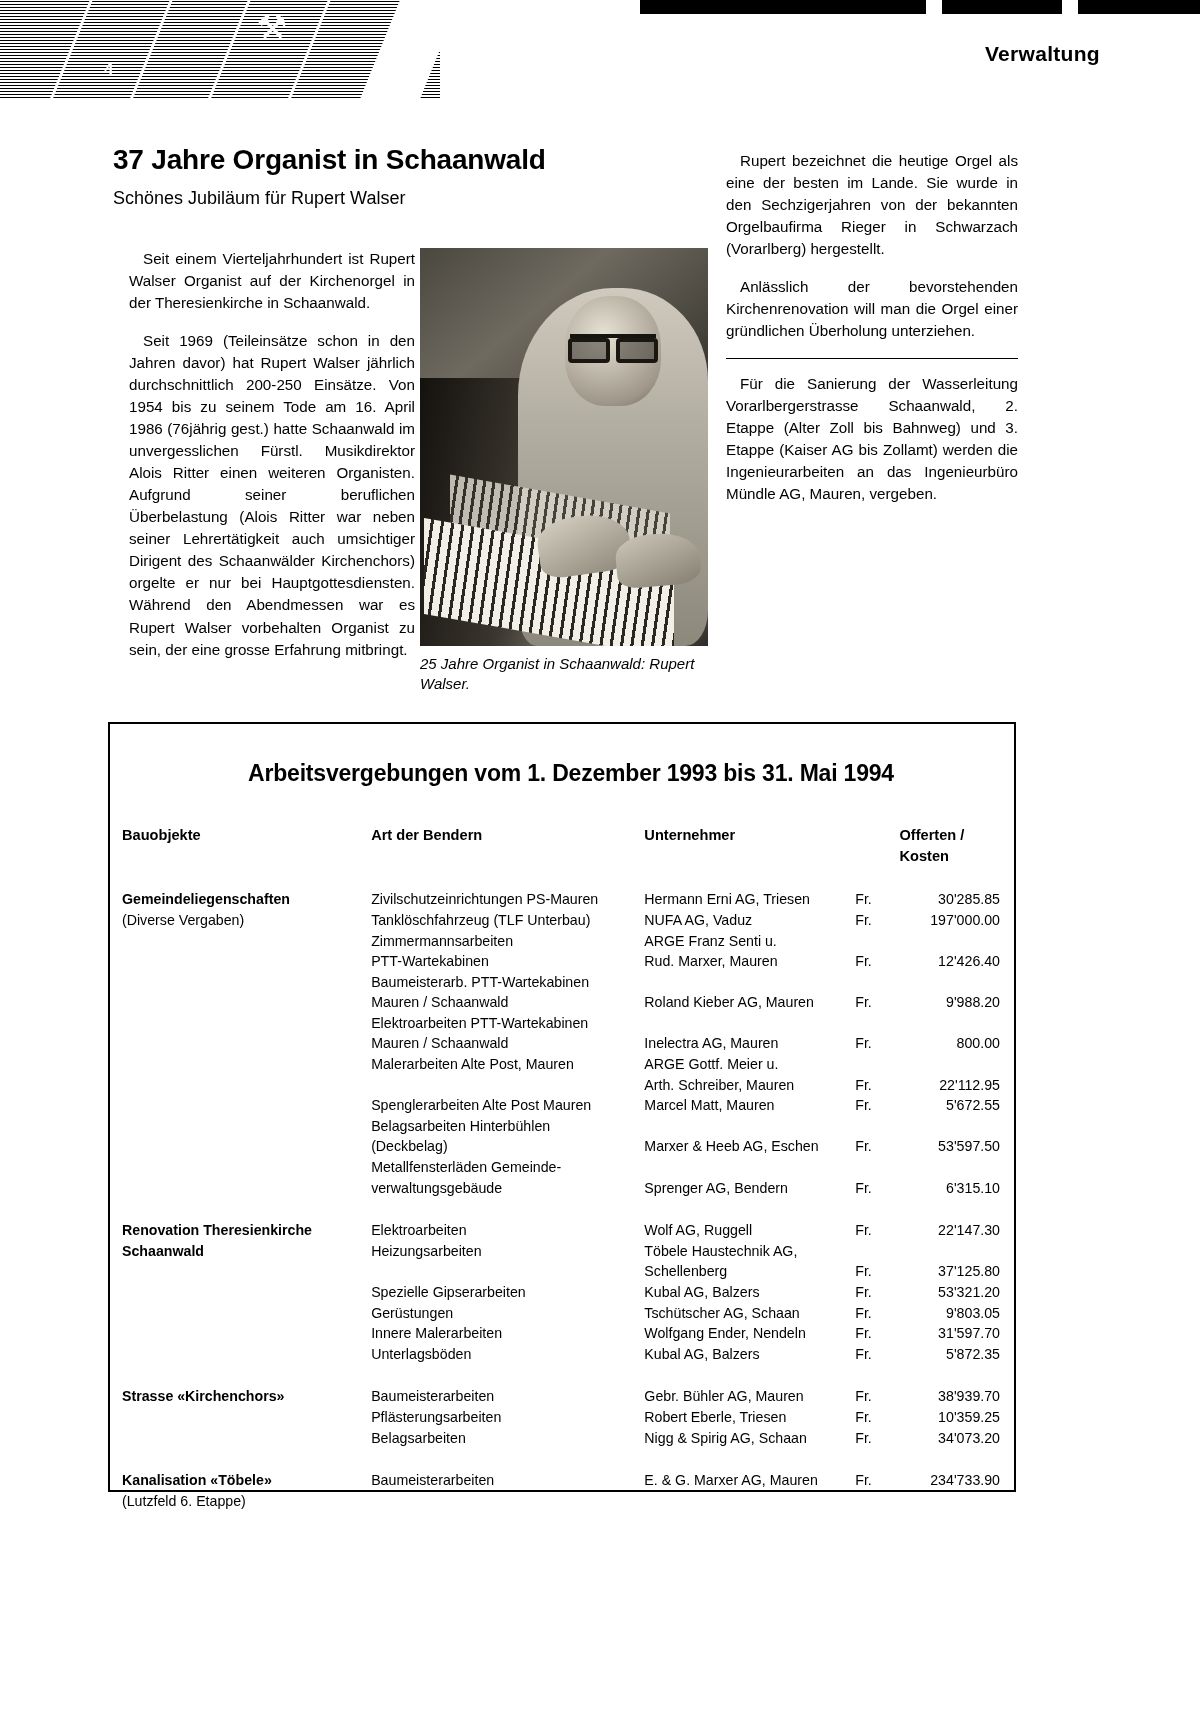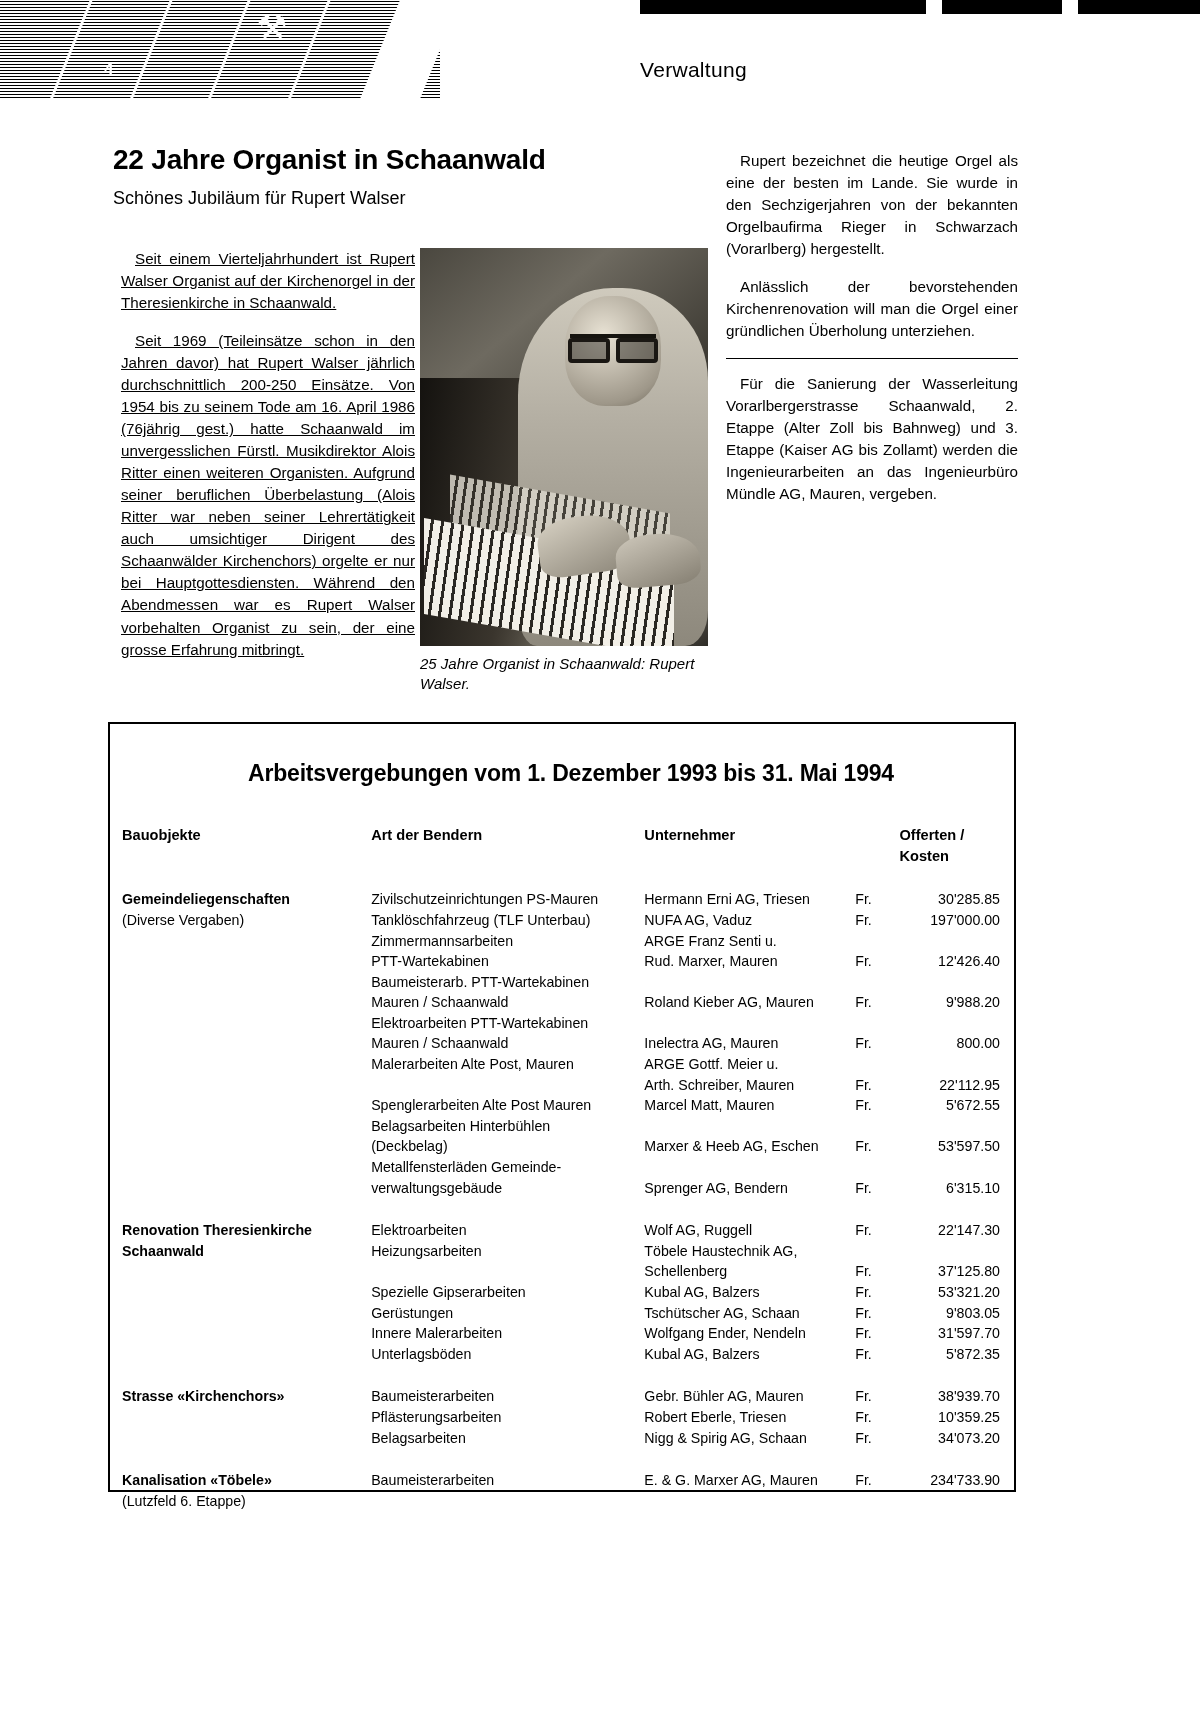--- a/index.html
+++ b/index.html
@@ -84,26 +84,26 @@
     background: #ffffff;
   }
   .hdr-strip-gap2 {
     position: absolute;
     top: 0; left: 1062px;
     width: 16px; height: 14px;
     background: #ffffff;
   }
   .hdr-title {
     position: absolute;
-    top: 58px;
+    top: 42px;
     left: 640px;
     width: 460px;
-    text-align: left;
+    text-align: right;
     font-size: 21px;
-    font-weight: normal;
+    font-weight: bold;
     letter-spacing: 0.3px;
   }
 
   
   .article {
     position: absolute;
     left: 113px;
     top: 144px;
     width: 975px;
   }
@@ -121,23 +121,22 @@
   .col-left {
     position: absolute;
     left: 113px;
     top: 248px;
     width: 302px;
     font-size: 15.2px;
     line-height: 1.45;
     text-align: justify;
   }
   .col-left p {
-    margin: 0 0 16px 8px;
+    margin: 0 0 16px 16px;
     text-indent: 14px;
-    text-decoration: underline;
   }
 
   .photo {
     position: absolute;
     left: 420px;
     top: 248px;
     width: 288px;
     height: 398px;
     background: #6d6a63;
     overflow: hidden;
@@ -317,21 +316,21 @@
     <div class="hdr-logo">⚒</div>
     <div class="hdr-page-num">4</div>
   </div>
   <div class="hdr-top-strip"></div>
   <div class="hdr-strip-gap1"></div>
   <div class="hdr-strip-gap2"></div>
   <div class="hdr-title">Verwaltung</div>
 </div>
 
 <div class="article">
-  <h1 class="headline">22 Jahre Organist in Schaanwald</h1>
+  <h1 class="headline">37 Jahre Organist in Schaanwald</h1>
   <div class="subhead">Schönes Jubiläum für Rupert Walser</div>
 </div>
 
 <div class="col-left">
   <p>Seit einem Vierteljahrhundert ist Rupert Walser Organist auf der Kirchenorgel in der Theresienkirche in Schaanwald.</p>
   <p>Seit 1969 (Teileinsätze schon in den Jahren davor) hat Rupert Walser jährlich durchschnittlich 200-250 Einsätze. Von 1954 bis zu seinem Tode am 16. April 1986 (76jährig gest.) hatte Schaanwald im unvergesslichen Fürstl. Musikdirektor Alois Ritter einen weiteren Organisten. Aufgrund seiner beruflichen Überbelastung (Alois Ritter war neben seiner Lehrertätigkeit auch umsichtiger Dirigent des Schaanwälder Kirchenchors) orgelte er nur bei Hauptgottesdiensten. Während den Abendmessen war es Rupert Walser vorbehalten Organist zu sein, der eine grosse Erfahrung mitbringt.</p>
 </div>
 
 <div class="photo">
   <div class="pbg"></div>

